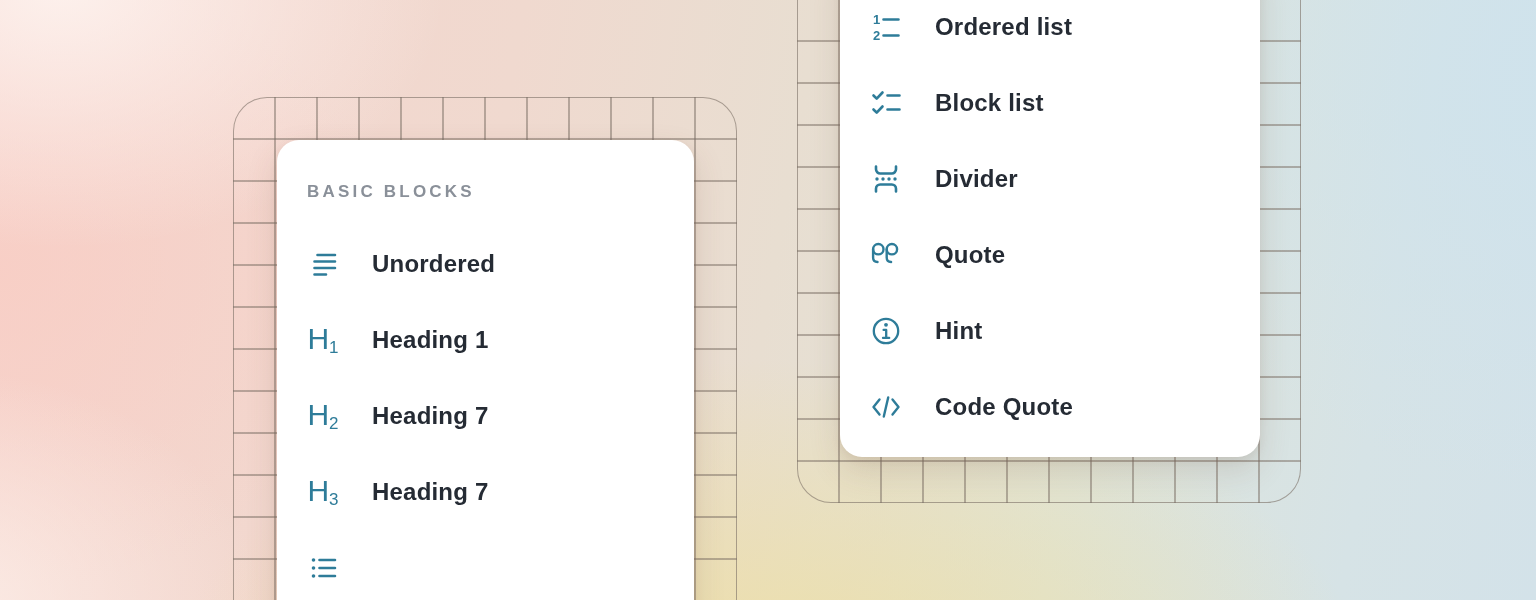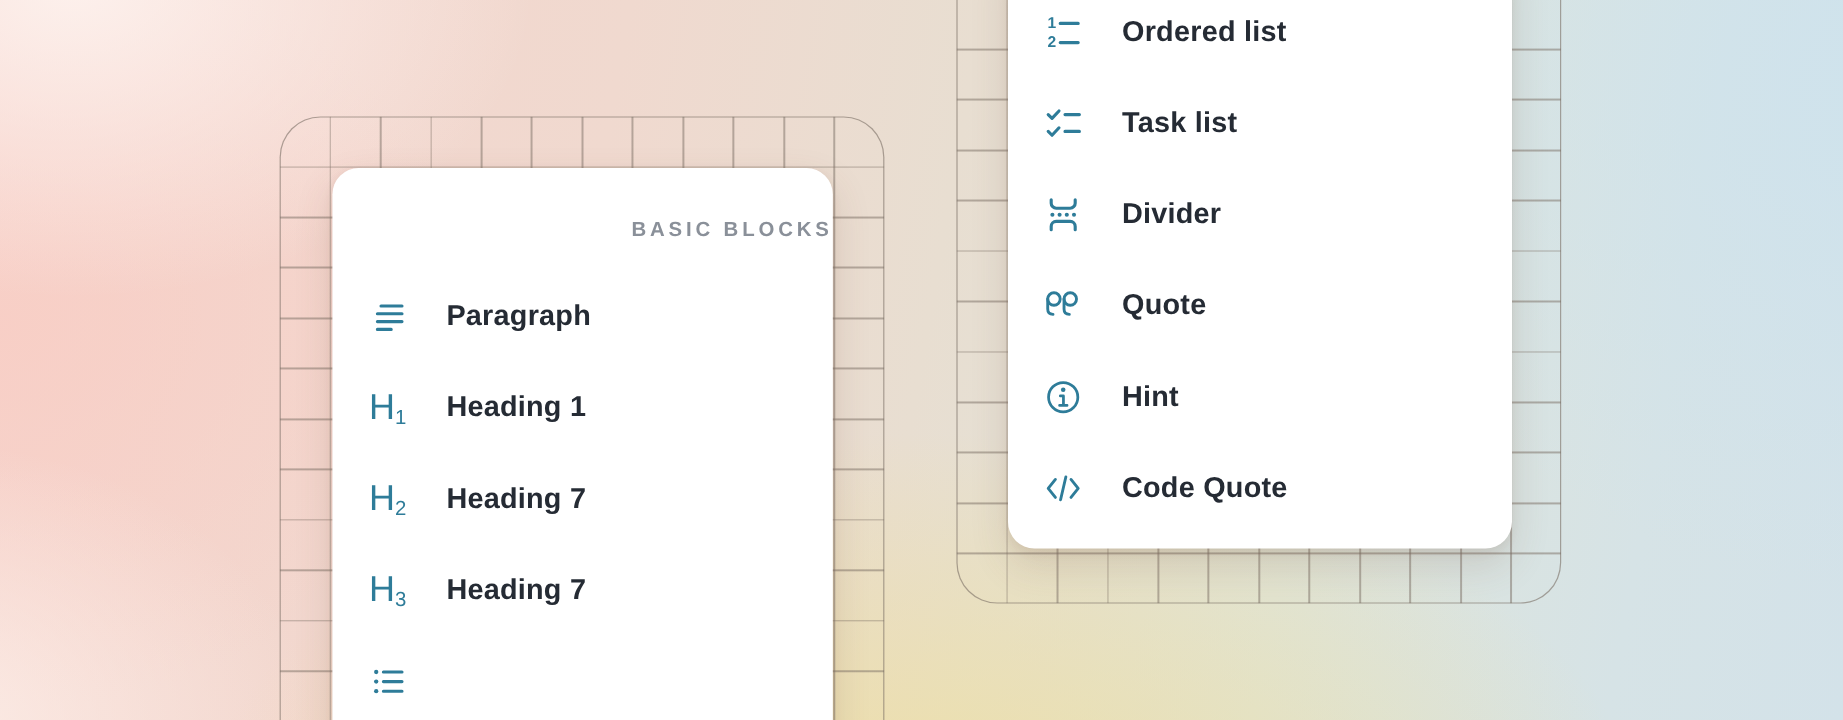--- a/index.html
+++ b/index.html
@@ -34,21 +34,21 @@
   .grid-right{left:797px;top:-43px;width:504px;height:546px;}
   .card{
     position:absolute;background:#ffffff;border-radius:22px;
     box-shadow:0 14px 32px rgba(110,75,55,0.16),0 3px 8px rgba(110,75,55,0.08);
   }
   .card-left{left:277px;top:140px;width:417px;height:520px;}
   .card-right{left:840px;top:-49px;width:420px;height:506px;}
   .section-label{
     margin:40px 0 0 30px;
     font-size:17px;line-height:24px;font-weight:700;
-    letter-spacing:3.2px;color:var(--label-gray);text-align:right;
+    letter-spacing:3.2px;color:var(--label-gray);
   }
   .card-left .menu-list{margin-top:22px;}
   .card-right .menu-list{padding-top:38px;}
   .menu-row{height:76px;display:flex;align-items:center;padding-left:30px;gap:33px;cursor:pointer;}
   .menu-icon{width:32px;height:32px;flex:0 0 32px;display:flex;align-items:center;justify-content:center;}
   .menu-icon svg{width:32px;height:32px;display:block;}
   .menu-icon svg .st{stroke:var(--teal);stroke-width:2.6;fill:none;stroke-linecap:round;stroke-linejoin:round;}
   .menu-icon svg .fl{fill:var(--teal);}
   .menu-icon svg text{font-family:"Liberation Sans",sans-serif;font-size:13px;font-weight:700;fill:var(--teal);}
   .h-glyph{font-weight:400;font-size:30px;line-height:1;color:var(--teal);white-space:nowrap;}
@@ -64,21 +64,21 @@
 
   <div class="card card-left">
     <div class="section-label">BASIC BLOCKS</div>
     <div class="menu-list" id="left-list">
         <div class="menu-row">
           <span class="menu-icon">
             <svg viewBox="0 0 32 32">
               <path class="st" d="M10.5 7H28M7.5 13.5H28M7.5 20H28M7.5 26.5H19"></path>
             </svg>
           </span>
-          <span class="menu-label">Paragraph</span>
+          <span class="menu-label">Unordered</span>
         </div>
         <div class="menu-row">
           <span class="menu-icon">
             <span class="h-glyph">H<sub>1</sub></span>
           </span>
           <span class="menu-label">Heading 1</span>
         </div>
         <div class="menu-row">
           <span class="menu-icon">
             <span class="h-glyph">H<sub>2</sub></span>
@@ -116,21 +116,21 @@
           </span>
           <span class="menu-label">Ordered list</span>
         </div>
         <div class="menu-row">
           <span class="menu-icon">
             <svg viewBox="0 0 32 32">
       <path class="st" d="M3.5 8.5l3.2 3.2 5.8-6.2M3.5 22.5l3.2 3.2 5.8-6.2"></path>
       <path class="st" d="M17.5 8.5H29.5M17.5 22.5H29.5"></path>
             </svg>
           </span>
-          <span class="menu-label">Task list</span>
+          <span class="menu-label">Block list</span>
         </div>
         <div class="menu-row">
           <span class="menu-icon">
             <svg viewBox="0 0 32 32">
       <path class="st" d="M6 3.5v2.8a4.2 4.2 0 0 0 4.2 4.2h11.6A4.2 4.2 0 0 0 26 6.3V3.5"></path>
       <circle class="fl" cx="7" cy="16" r="1.7"></circle>
               <circle class="fl" cx="13" cy="16" r="1.7"></circle>
               <circle class="fl" cx="19" cy="16" r="1.7"></circle>
               <circle class="fl" cx="25" cy="16" r="1.7"></circle>
       <path class="st" d="M6 28.5v-2.8a4.2 4.2 0 0 1 4.2-4.2h11.6a4.2 4.2 0 0 1 4.2 4.2v2.8"></path>

